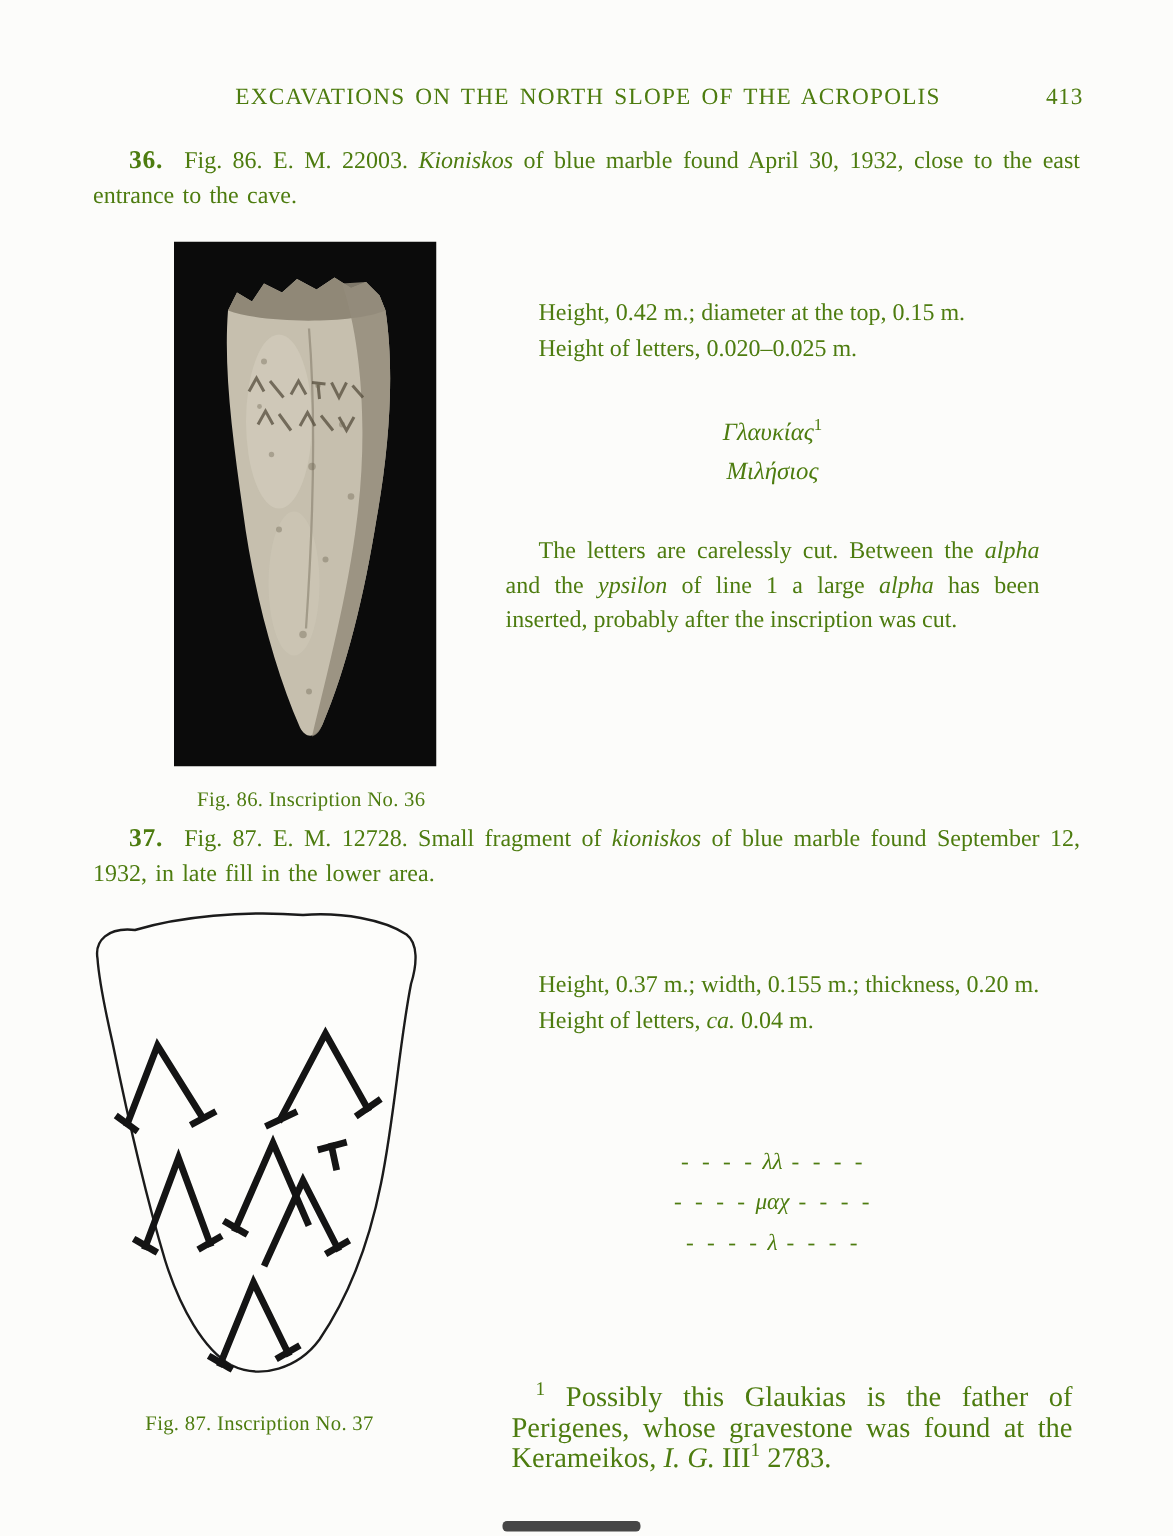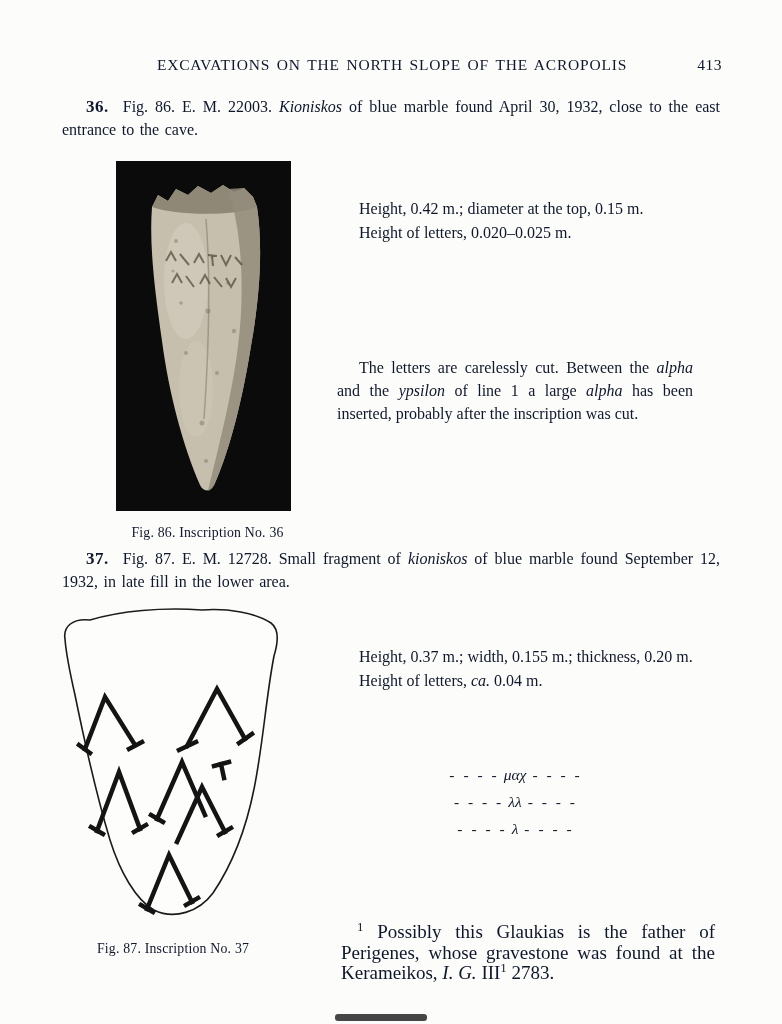--- a/index.html
+++ b/index.html
@@ -1,18 +1,18 @@
 <!DOCTYPE html>
 <html><head>
 <meta charset="utf-8">
 <style>
   html,body { margin:0; padding:0; background:#e9e9e7; }
   .page {
     position:relative; width:782px; height:1024px; margin:0 auto;
-    background:#fcfcfa; color:#0f172a; overflow:hidden;
+    background:#fcfcfa; color:#4d7c0f; overflow:hidden;
     font-family:"Liberation Serif","DejaVu Serif",serif;
   }
   
   .running-head {
     position:absolute; top:56px; left:62px; right:60px;
     text-align:center; font-size:15.5px; letter-spacing:0.8px; word-spacing:2px;
   }
   .page-number {
     position:absolute; right:0; top:0; letter-spacing:0.5px;
   }
@@ -131,20 +131,24 @@
       </g>
     </svg>
   </figure>
   <div class="caption" id="cap86">Fig. 86.  Inscription No. 36</div>
 
   <div class="dims-block" id="dims36">
     <p>Height, 0.42 m.; diameter at the top, 0.15 m.</p>
     <p>Height of letters, 0.020–0.025 m.</p>
   </div>
 
+  <div class="greek-block" id="greek36">
+    <div class="greek-line"><i>Γλαυκίας</i><sup>1</sup></div>
+    <div class="greek-line"><i>Μιλήσιος</i></div>
+  </div>
 
   <p class="commentary" id="commentary36"><span>The letters are carelessly cut.  Between the </span><i>alpha</i><span> and the </span><i>ypsilon</i><span> of line 1 a large </span><i>alpha</i><span> has been inserted, probably after the inscription was cut.</span></p>
 
   <p class="entry-intro" id="intro37"><b class="entry-no">37.</b><span>Fig. 87.  E. M. 12728.  Small fragment of </span><i>kioniskos</i><span> of blue marble found September 12, 1932, in late fill in the lower area.</span></p>
 
   <figure class="fig87">
     <svg width="235" height="330" viewBox="0 0 235 330" role="img">
 
       <path d="M 13 36
                C 11 24 20 15 38 17
@@ -178,22 +182,22 @@
     </svg>
   </figure>
   <div class="caption" id="cap87">Fig. 87.  Inscription No. 37</div>
 
   <div class="dims-block" id="dims37">
     <p>Height, 0.37 m.; width, 0.155 m.; thickness, 0.20 m.</p>
     <p><span>Height of letters, </span><i>ca.</i><span> 0.04 m.</span></p>
   </div>
 
   <div class="frag-inscription">
+    <div><span class="dashes">- - - -</span><i>λλ</i><span class="dashes">- - - -</span></div>
     <div><span class="dashes">- - - -</span><i>μαχ</i><span class="dashes">- - - -</span></div>
-    <div><span class="dashes">- - - -</span><i>λλ</i><span class="dashes">- - - -</span></div>
     <div><span class="dashes">- - - -</span><i>λ</i><span class="dashes">- - - -</span></div>
   </div>
 
   <p class="footnote"><sup>1</sup><span> Possibly this Glaukias is the father of Perigenes, whose gravestone was found at the Kerameikos, </span><i>I. G.</i><span> III</span><sup>1</sup><span> 2783.</span></p>
 
   <div class="scan-artifact"></div>
 
 </div>
 
 </body></html>

